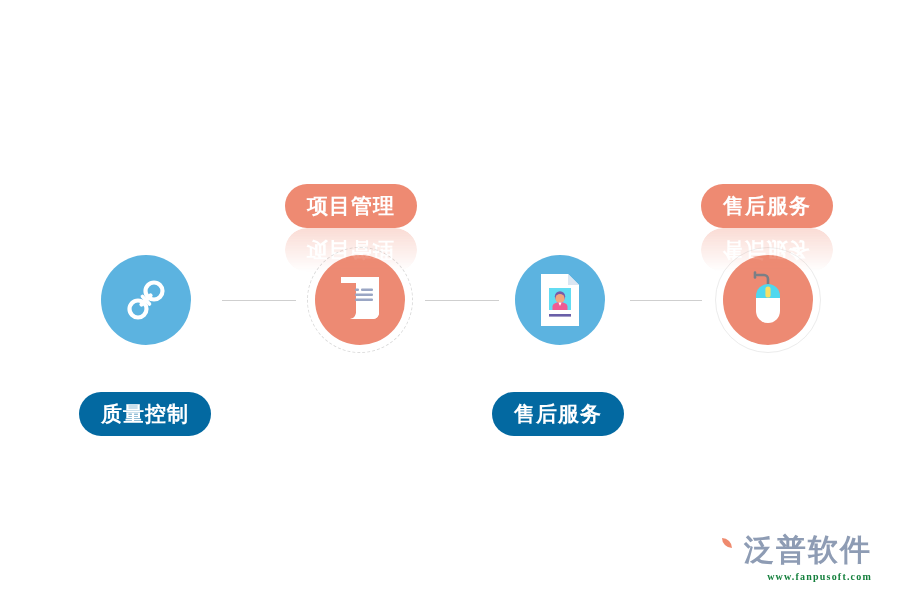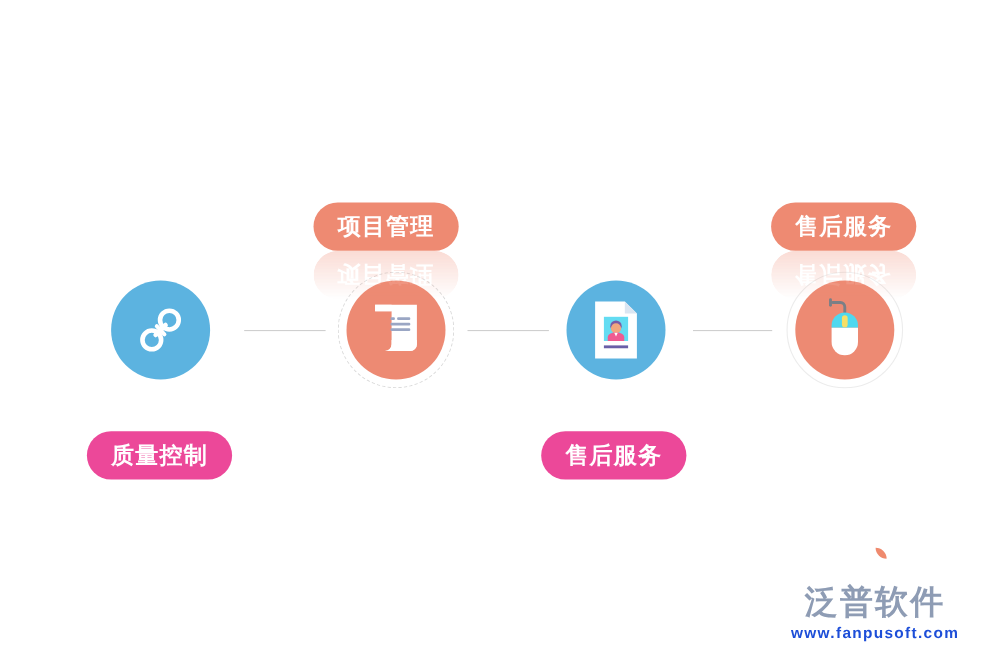--- a/index.html
+++ b/index.html
@@ -78,21 +78,21 @@
     align-items: center;
     justify-content: center;
     color: #ffffff;
     font-size: 21px;
     font-weight: bold;
     letter-spacing: 1px;
     white-space: nowrap;
     font-family: "Liberation Sans", "DejaVu Sans", sans-serif;
   }
   .pill.salmon { background: #ee8a72; }
-  .pill.blue   { background: #ec4899; text-align: right; }
+  .pill.blue   { background: #0369a1; text-align: right; }
 
   .pill-1 { left: 79px;  top: 392px; }   
   .pill-2 { left: 285px; top: 184px; }   
   .pill-3 { left: 492px; top: 392px; }   
   .pill-4 { left: 701px; top: 184px; }   
 
   
   .reflection {
     position: absolute;
     height: 44px;
@@ -122,36 +122,35 @@
     right: 28px;
     bottom: 18px;
     text-align: right;
     line-height: 1;
   }
   .brand-row {
     display: flex;
     align-items: center;
     justify-content: center;
     gap: 5px;
-    flex-direction: column;
   }
   .brand-name {
     font-size: 30px;
     font-weight: bold;
     color: #8e9cb4;
     letter-spacing: 2px;
     font-family: "Liberation Sans", "DejaVu Sans", sans-serif;
   }
   .brand-url {
     margin-top: 5px;
-    font-size: 14px;
-    font-weight: bold;
-    color: #1d4ed8;
+    font-size: 10px;
+    font-weight: bold;
+    color: #15803d;
     letter-spacing: 1.2px;
-    font-family: Liberation Sans, sans-serif;
+    font-family: Liberation Serif, serif;
   }
 </style>
 </head>
 <body>
 
 <div id="stage">
 
   <div class="connector conn-1"></div>
   <div class="connector conn-2"></div>
   <div class="connector conn-3"></div>

